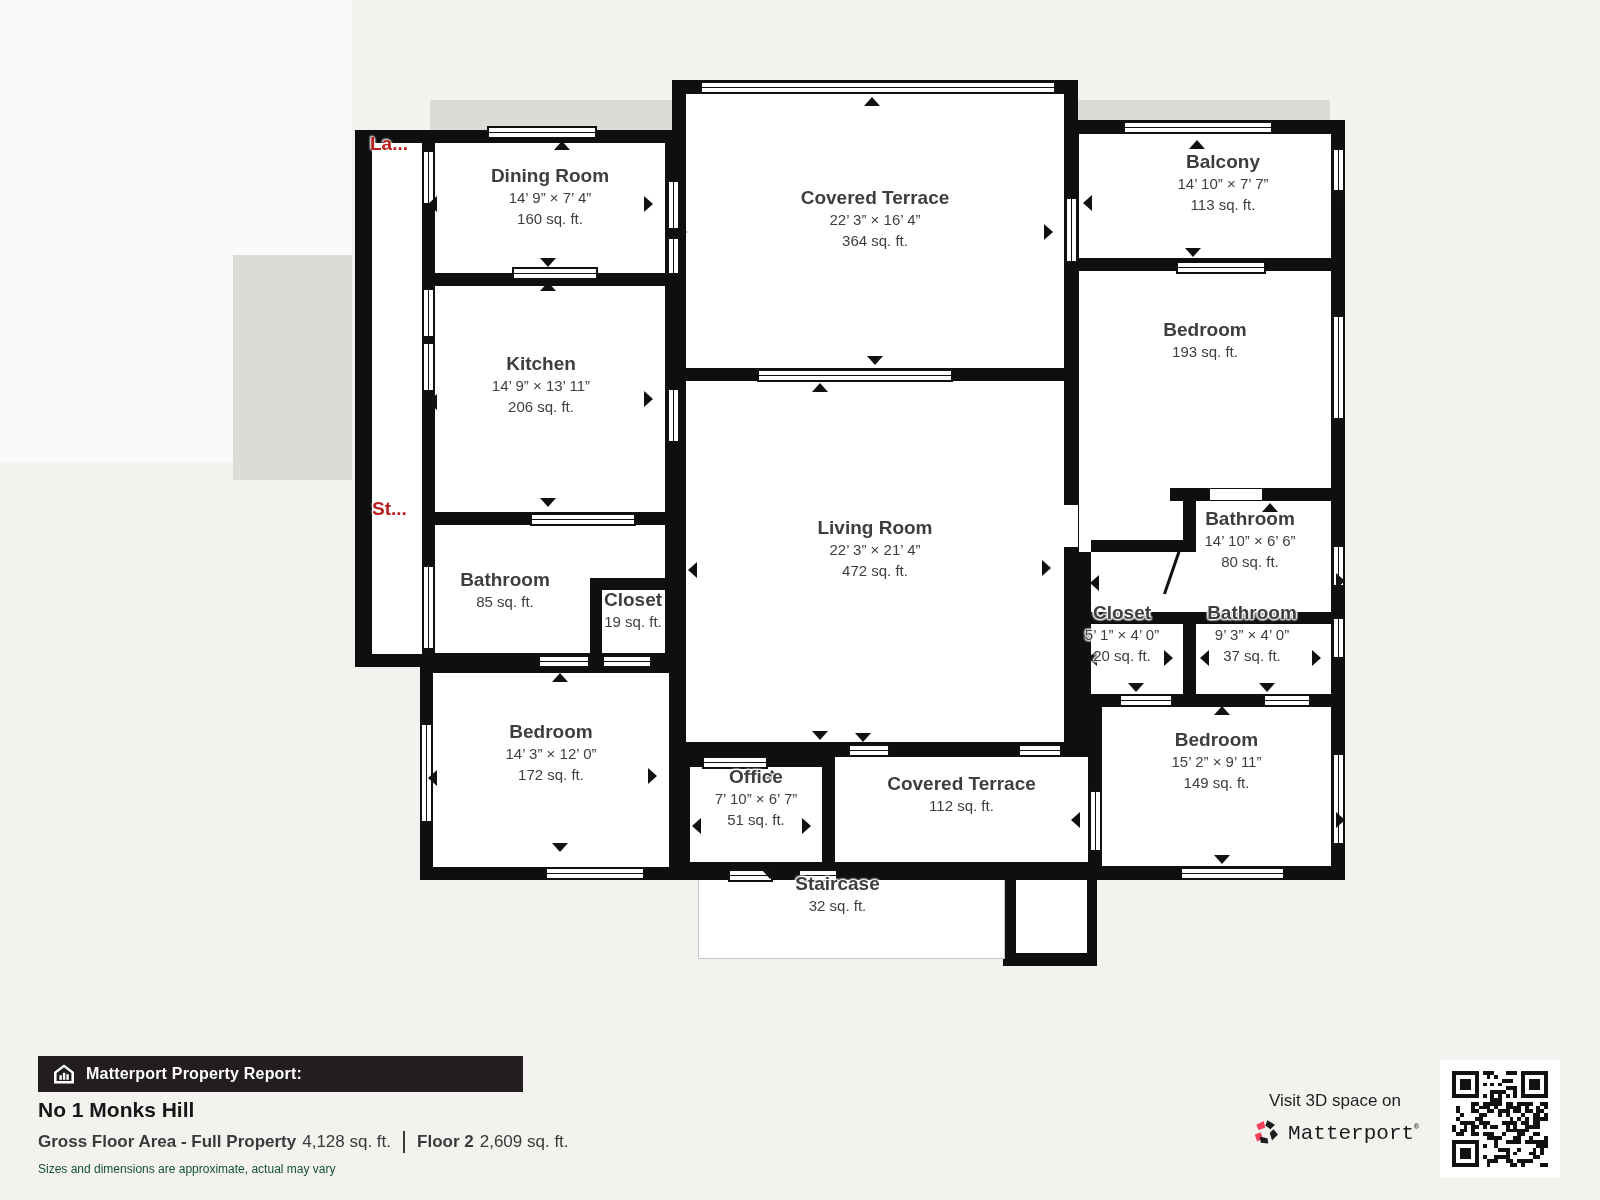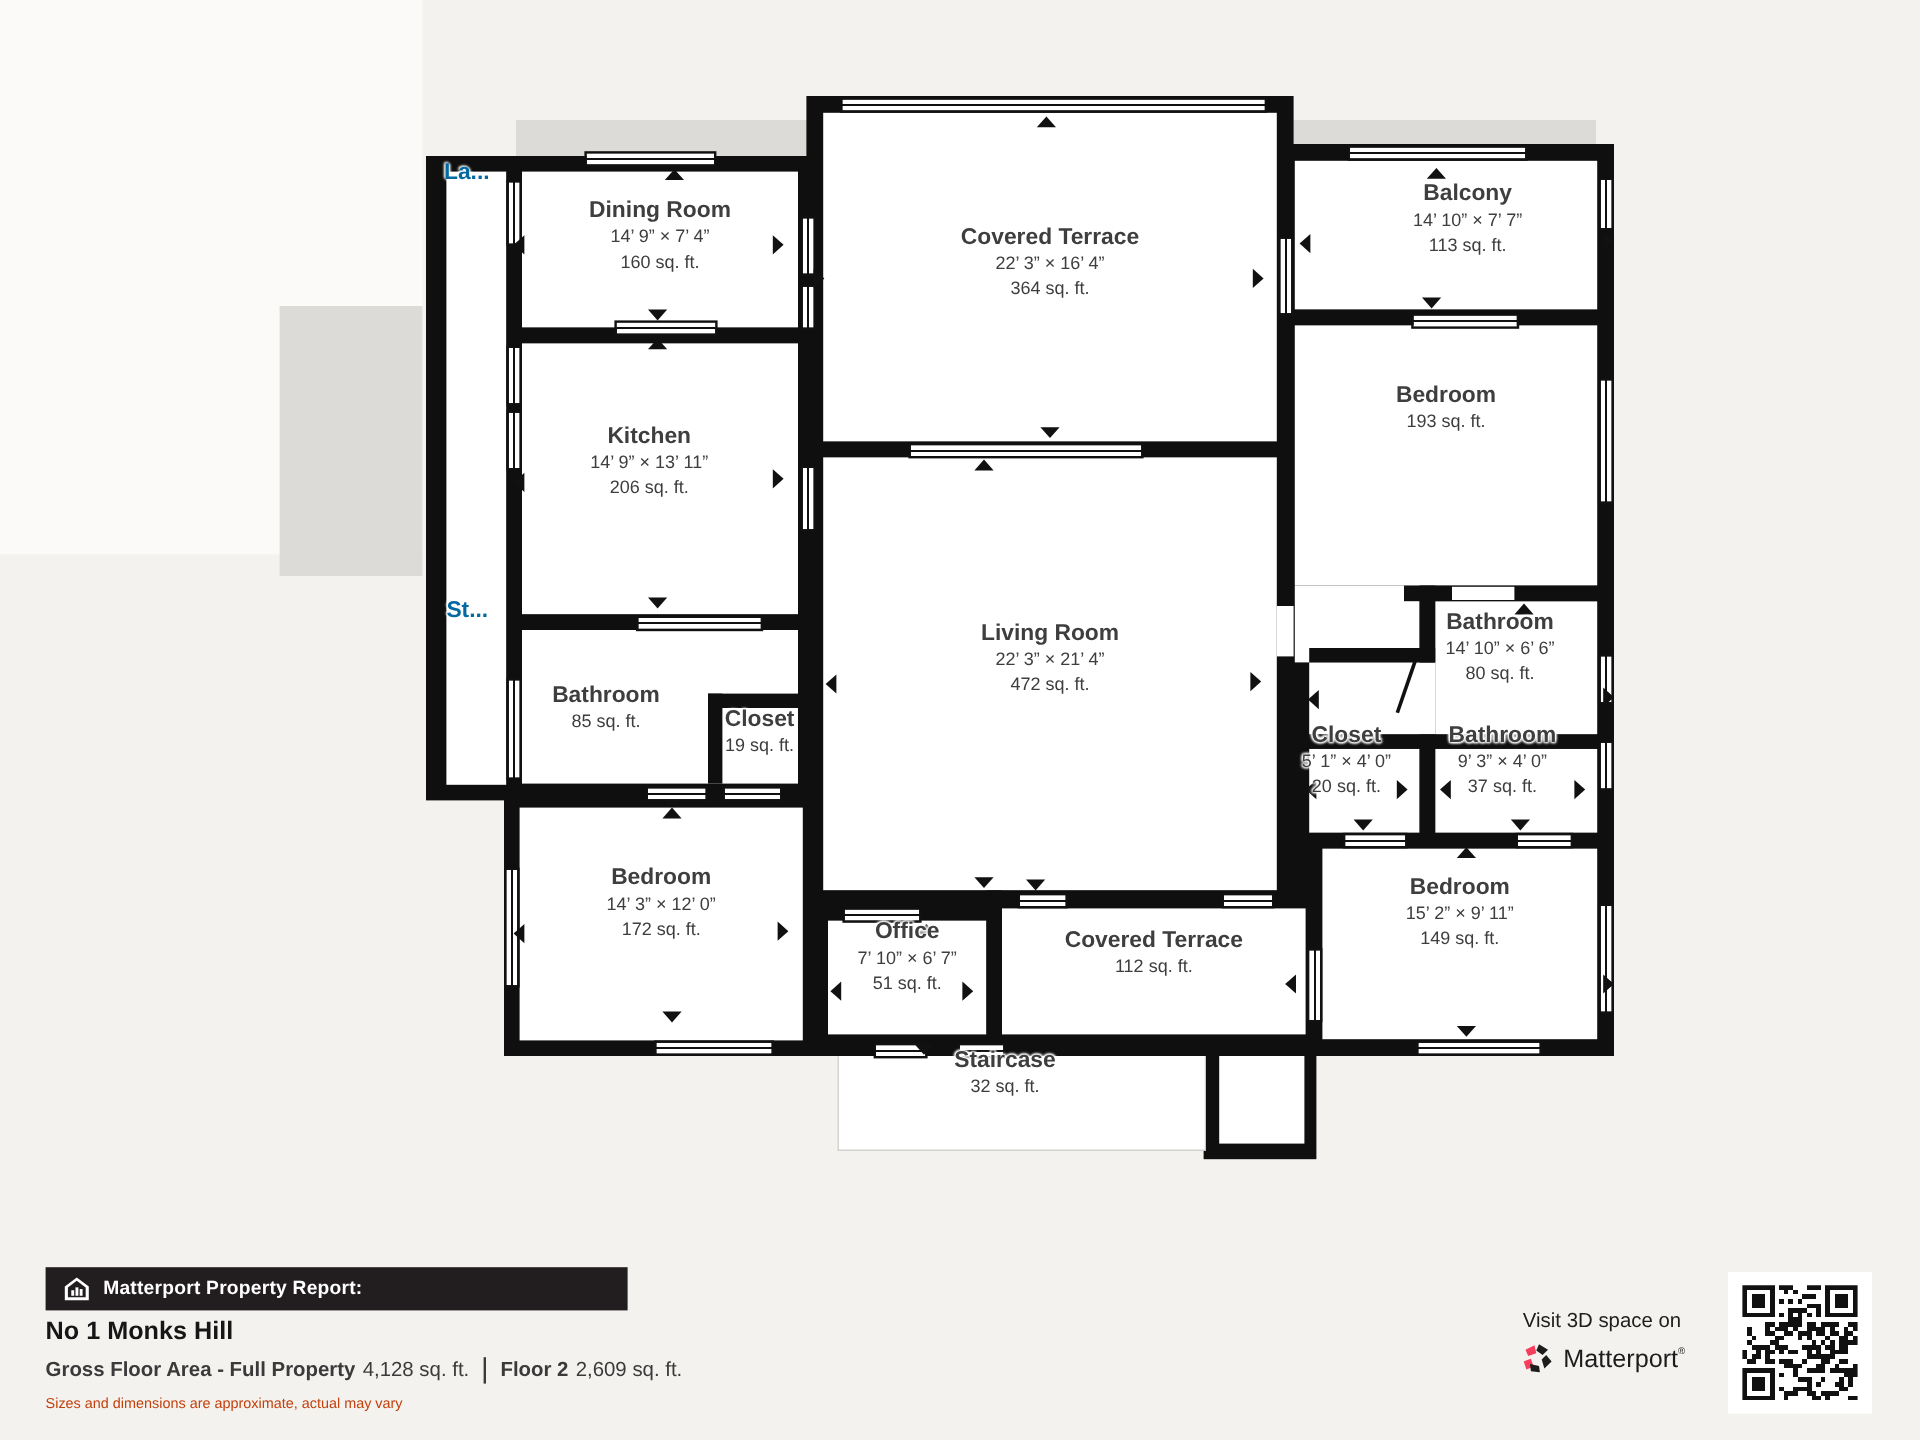--- a/index.html
+++ b/index.html
@@ -17,35 +17,35 @@
   .diag{position:absolute;width:3px;background:#111;z-index:17;transform:rotate(19deg);transform-origin:top left;}
   .tri{position:absolute;width:0;height:0;z-index:22;}
   .tu{border-left:8px solid transparent;border-right:8px solid transparent;border-bottom:9px solid #111;}
   .td{border-left:8px solid transparent;border-right:8px solid transparent;border-top:9px solid #111;}
   .tl{border-top:8px solid transparent;border-bottom:8px solid transparent;border-right:9px solid #111;}
   .tr{border-top:8px solid transparent;border-bottom:8px solid transparent;border-left:9px solid #111;}
   .room-label{position:absolute;z-index:30;text-align:center;color:#3e3e3e;
     text-shadow:0 0 2px #fff,0 0 3px #fff,1px 1px 2px #fff,-1px -1px 2px #fff,1px -1px 2px #fff,-1px 1px 2px #fff;}
   .rl-title{font-size:19px;font-weight:700;line-height:23px;}
   .rl-dims,.rl-area{font-size:15px;line-height:21px;}
-  .trunc-label{position:absolute;z-index:30;font-size:19px;font-weight:700;color:#0369a1;text-align:left;
+  .trunc-label{position:absolute;z-index:30;font-size:19px;font-weight:700;color:#b91c1c;text-align:left;
     text-shadow:0 0 2px #fff,0 0 3px #fff,1px 1px 2px #fff,-1px -1px 2px #fff;}
   
   .report-bar{position:absolute;left:38px;top:1056px;width:485px;height:36px;background:#221e1f;display:flex;align-items:center;z-index:40;}
   .report-bar svg{margin:0 10px 0 14px;}
   .report-bar-label{color:#ffffff;font-size:16px;font-weight:700;letter-spacing:.2px;}
   .property-name{position:absolute;left:38px;top:1098px;font-size:21px;font-weight:700;color:#161616;z-index:40;}
   .area-line{position:absolute;left:38px;top:1131px;font-size:17px;color:#3a3a3a;z-index:40;display:flex;align-items:center;}
   .area-line .b{font-weight:700;margin-right:6px;}
   .area-line .vdiv{display:inline-block;width:2px;height:22px;background:#3a3a3a;margin:0 12px;}
-  .disclaimer{position:absolute;left:38px;top:1162px;font-size:12px;color:#c2410c;z-index:40;}
+  .disclaimer{position:absolute;left:38px;top:1162px;font-size:12px;color:#14532d;z-index:40;}
   .visit-block{position:absolute;left:1235px;top:1090px;width:200px;text-align:center;z-index:40;}
   .visit-label{font-size:17px;color:#1e1e1e;line-height:22px;}
   .brand-row{margin-top:6px;display:flex;align-items:center;justify-content:center;}
-  .brand-name{font-family:Liberation Sans, sans-serif;font-size:21px;color:#1c1c1c;margin-left:7px;}
+  .brand-name{font-family:Liberation Mono, monospace;font-size:21px;color:#1c1c1c;margin-left:7px;}
   .brand-reg{font-size:8px;vertical-align:top;color:#1c1c1c;}
   .qr-box{position:absolute;left:1440px;top:1060px;width:120px;height:118px;background:#ffffff;z-index:40;display:flex;align-items:center;justify-content:center;}
 </style>
 </head>
 <body>
 
 <div id="stage">
 
   <div class="decor" style="left:0;top:0;width:352px;height:462px;background:#fbfaf8;"></div>
   <div class="decor" style="left:430px;top:100px;width:900px;height:30px;background:#dcdbd8;"></div>

